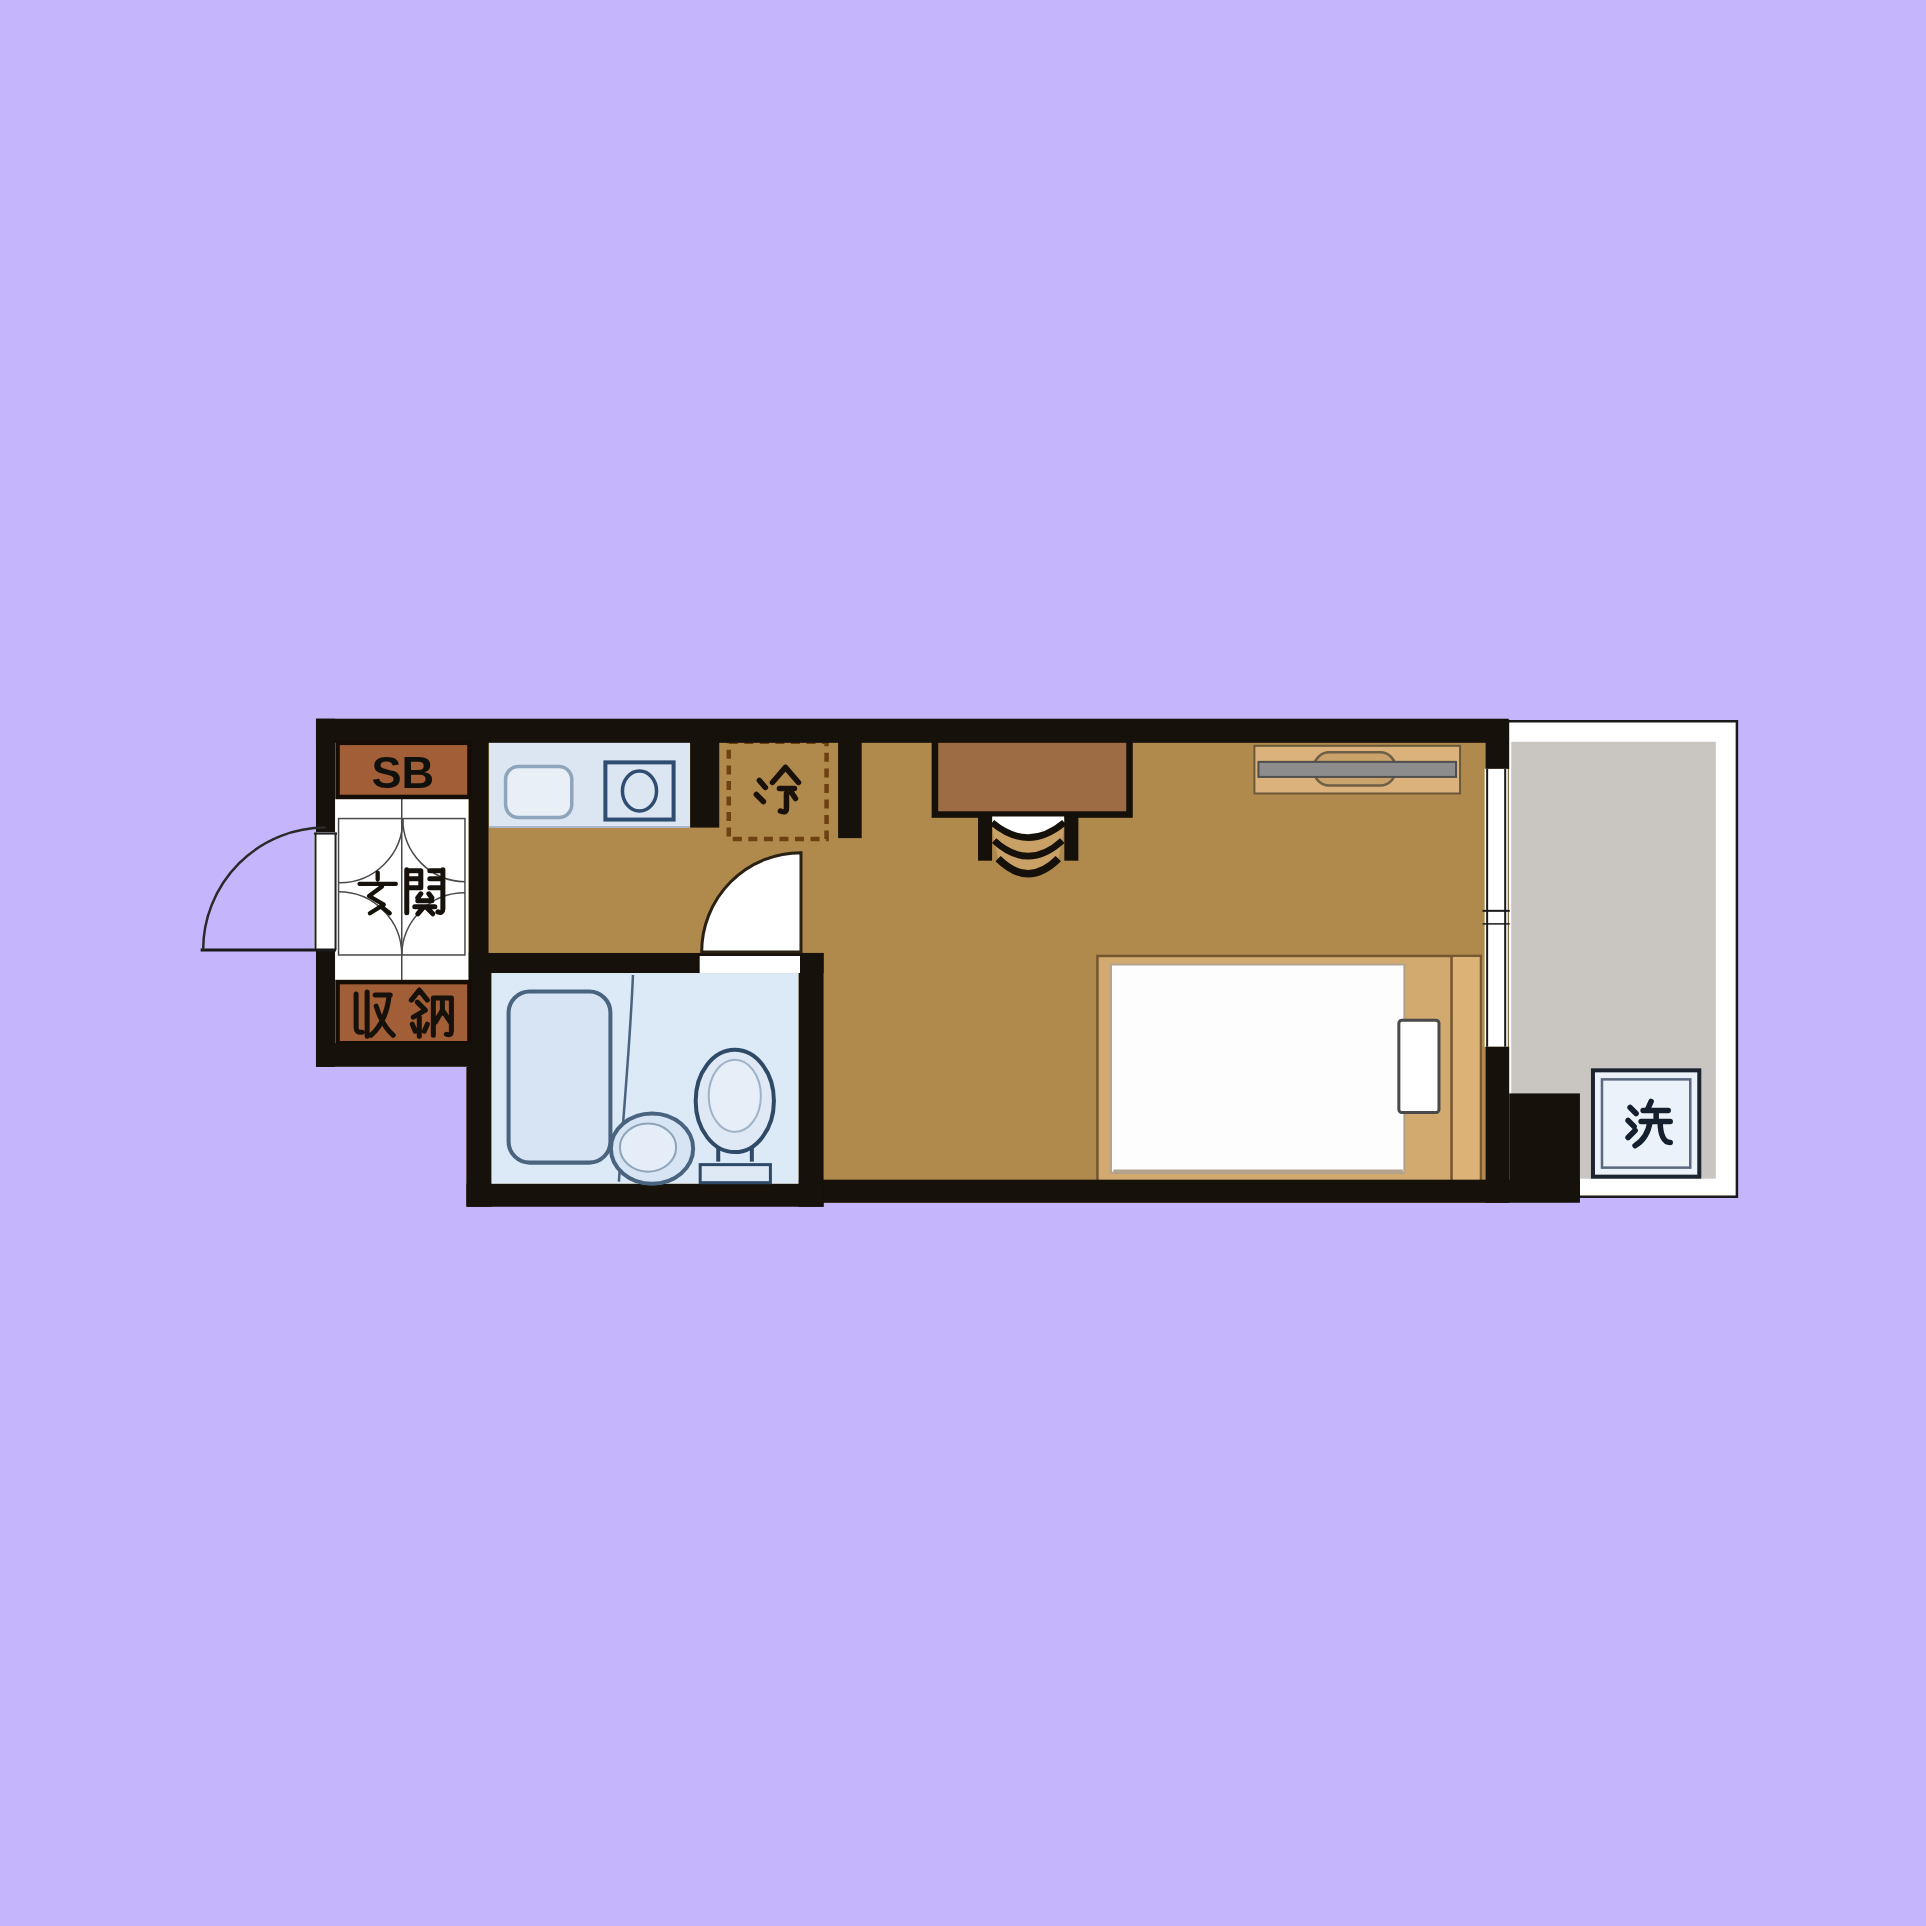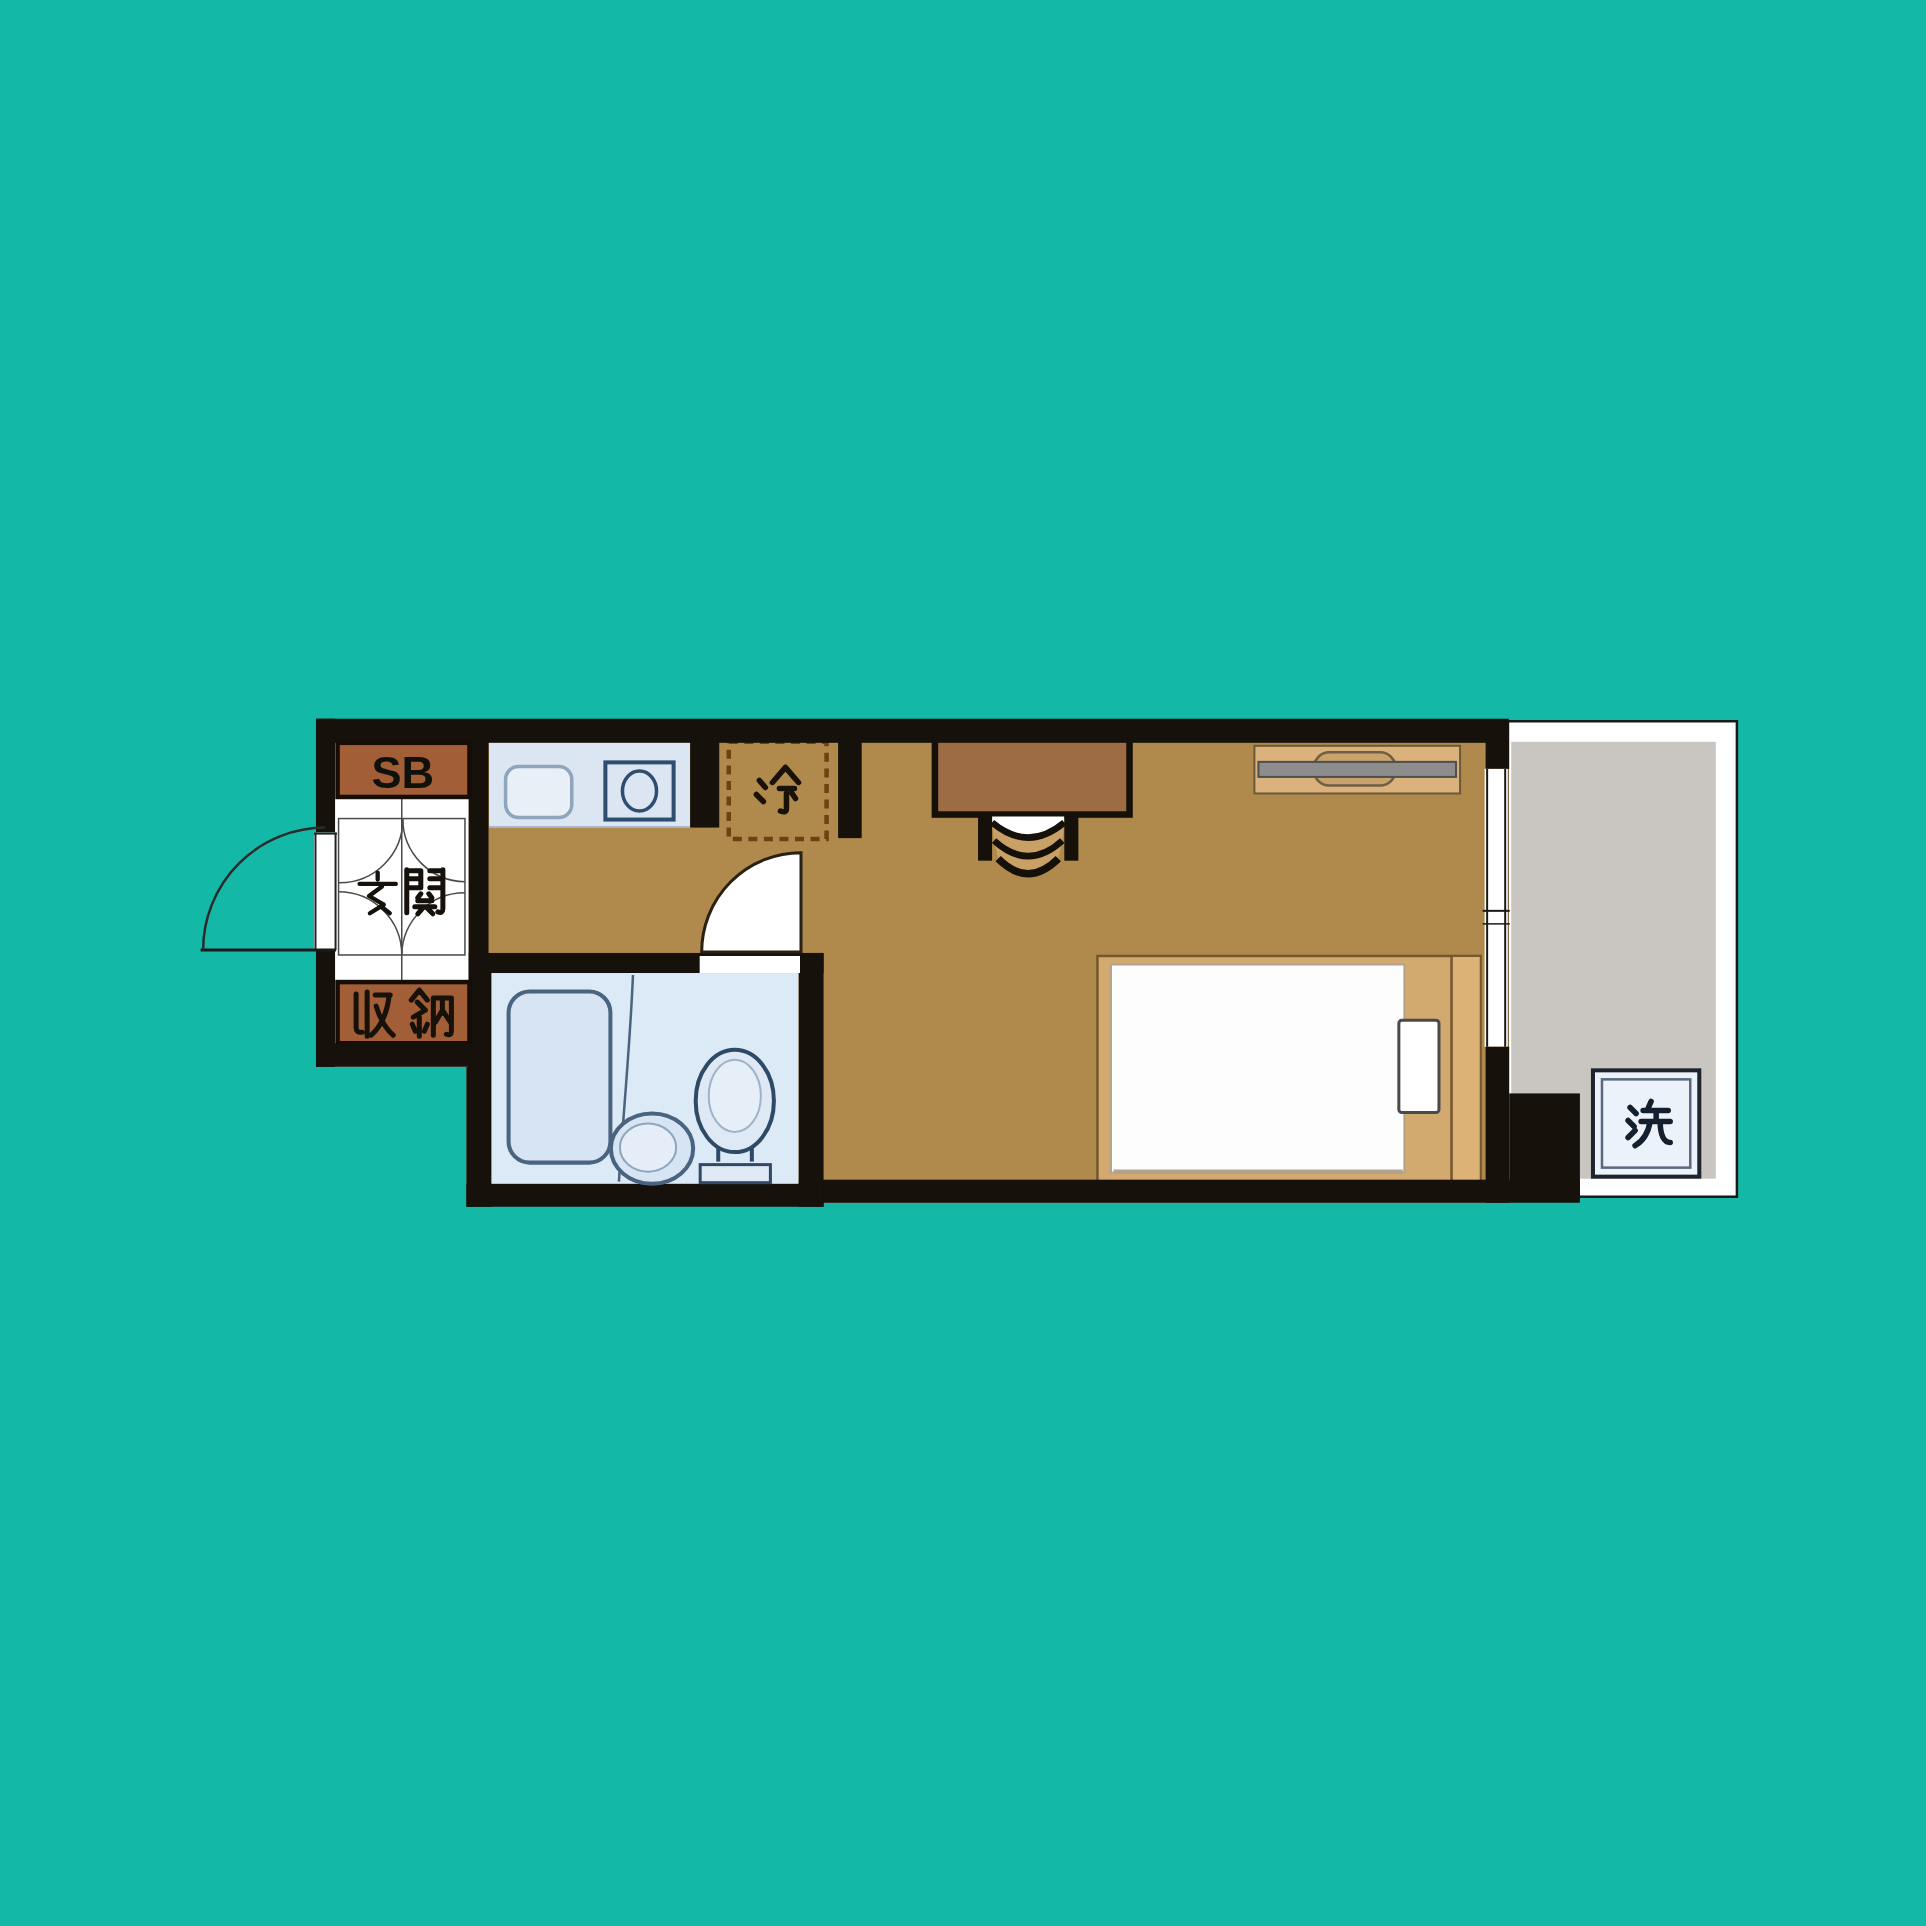--- a/index.html
+++ b/index.html
@@ -1,16 +1,16 @@
 <!DOCTYPE html>
 <html style="font-size:8px"><head>
 <meta charset="utf-8">
 <style>
 html,body{margin:0;padding:0;background:#ffffff;}
-#page{position:relative;width:1926px;height:1926px;background:#14b8a6;font-family:"Liberation Sans",sans-serif;overflow:hidden;}
+#page{position:relative;width:1926px;height:1926px;background:#c4b5fd;font-family:"Liberation Sans",sans-serif;overflow:hidden;}
 </style>
 </head>
 <body>
 <div id="page">
 <svg width="1926" height="1926" viewBox="0 0 3840 3840">
 
 <g>
 <rect x="3006" y="1438" width="457" height="948" fill="#ffffff" stroke="#1a1a1a" stroke-width="5"></rect>
 <rect x="3013" y="1479" width="408" height="871" fill="#c9c6c2"></rect>
 </g>

